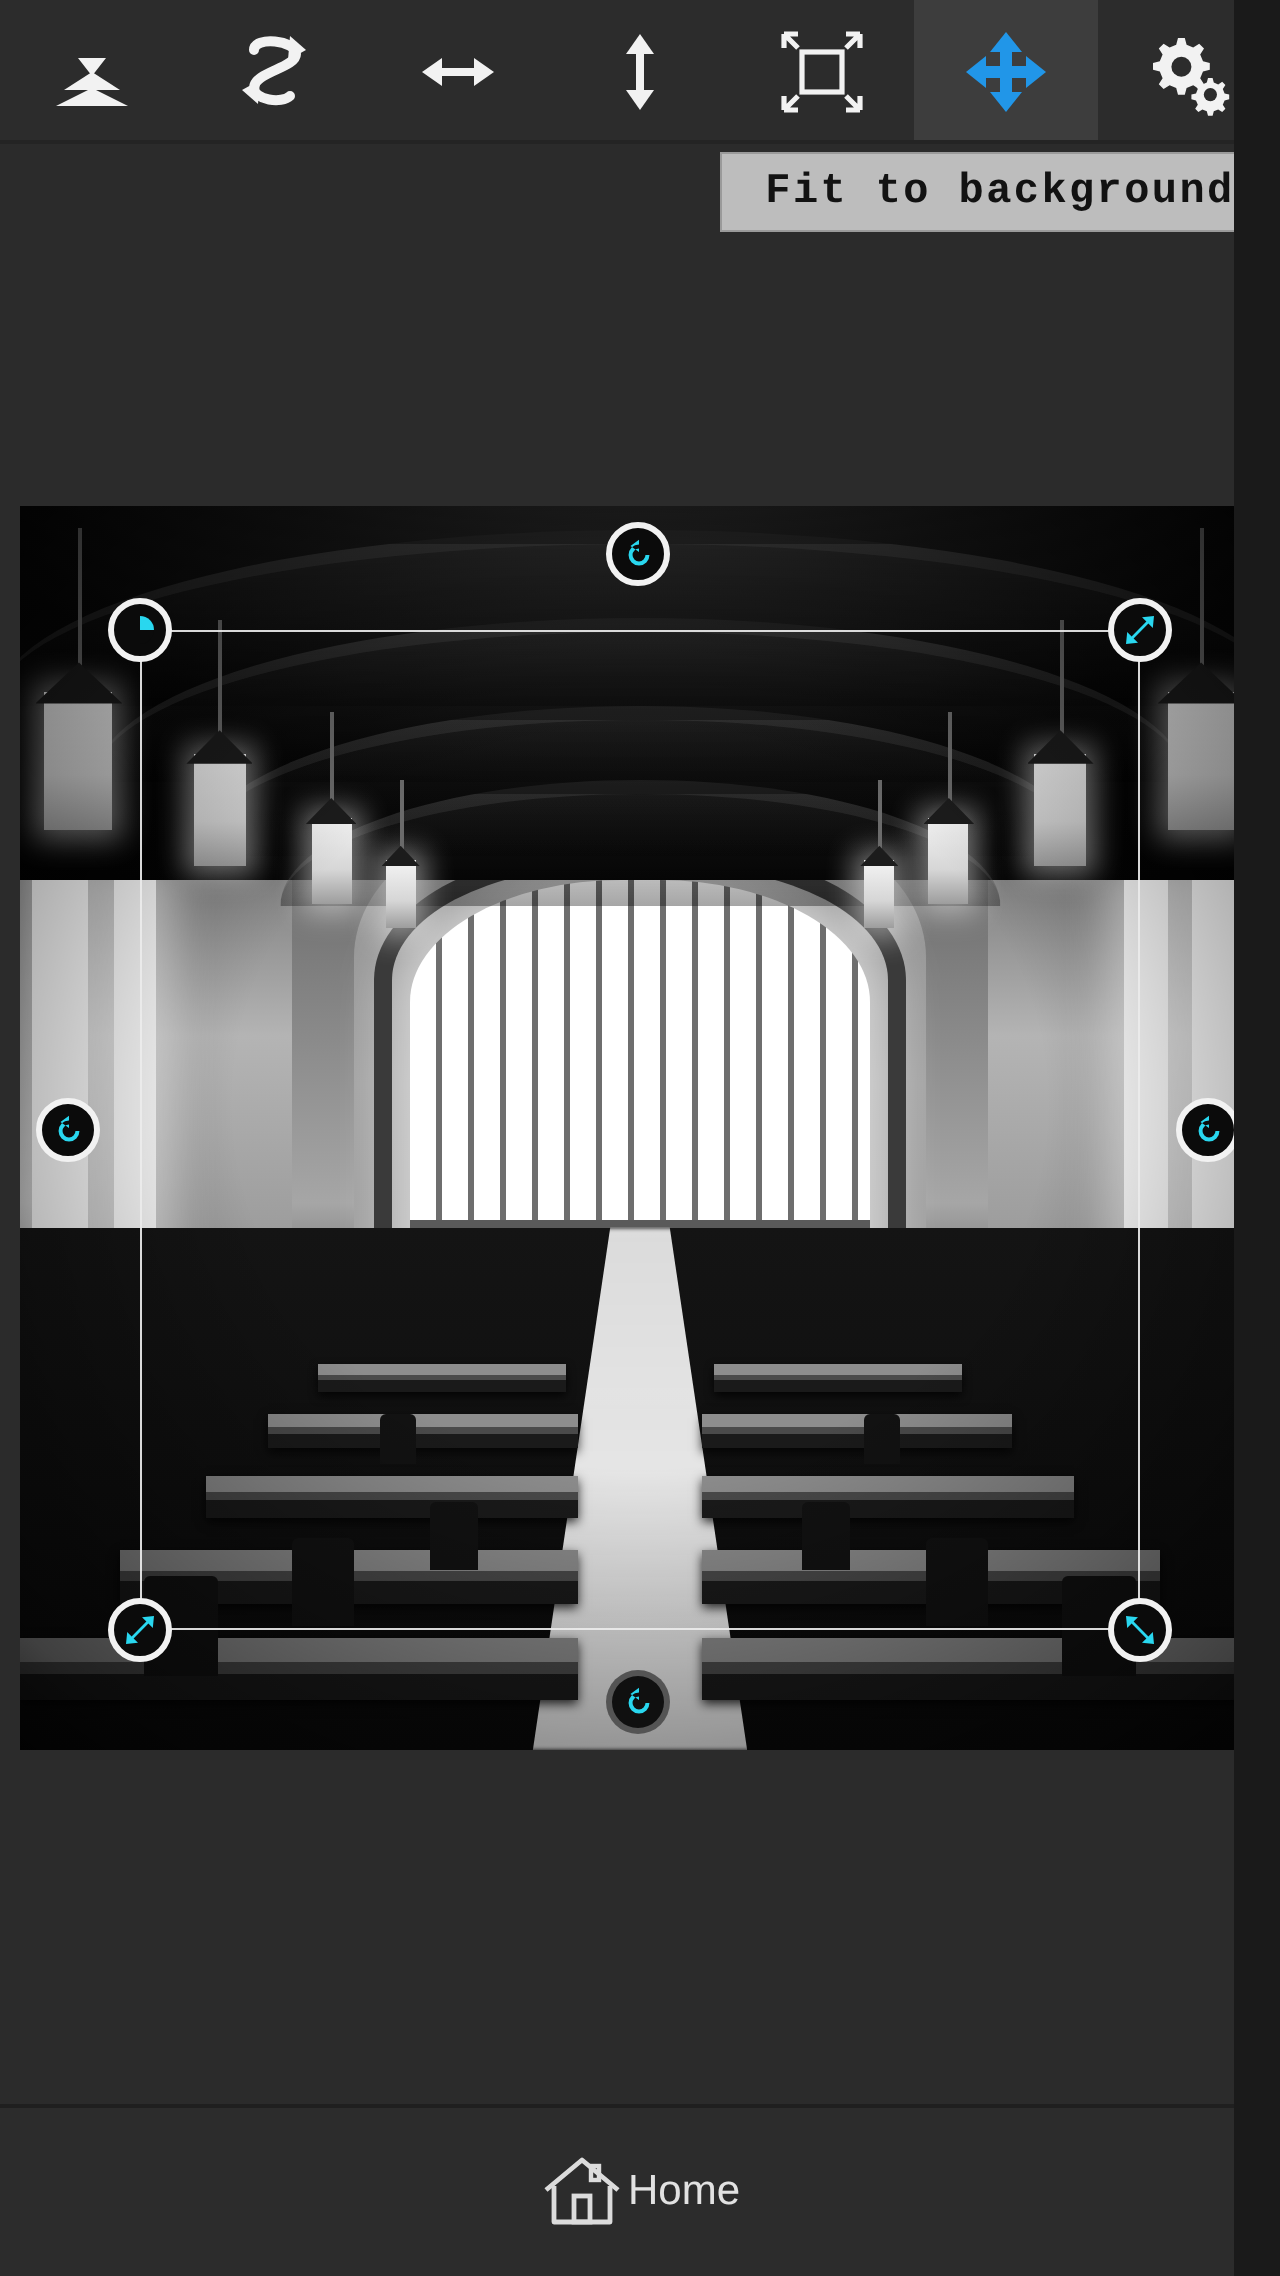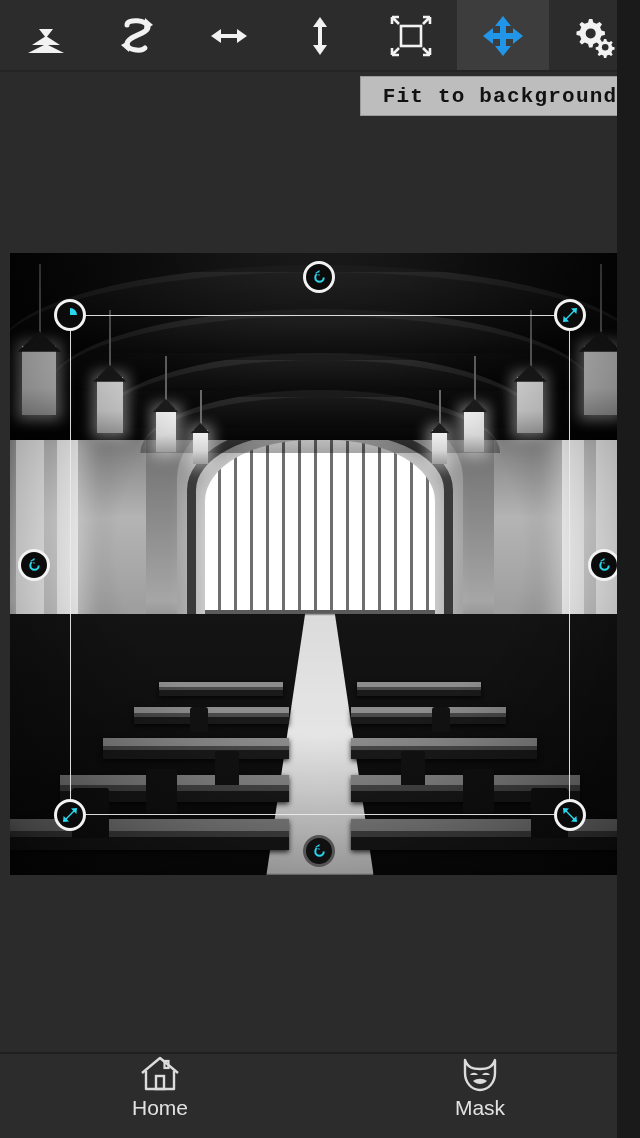--- a/index.html
+++ b/index.html
@@ -294,23 +294,23 @@
     width: 640px;
     height: 84px;
     background: #2c2c2c;
     display: flex;
     z-index: 30;
     border-top: 2px solid #1f1f1f;
   }
   .nav-item {
     flex: 1 1 0;
     display: flex;
-    flex-direction: column;
+    flex-direction: row;
     align-items: center;
-    justify-content: flex-start;
+    justify-content: center;
     gap: 2px;
     cursor: pointer;
     color: #e2e2e2;
   }
   .nav-item.active { background: #383838; color: #1fbdf0; }
   .nav-label {
     font-size: 21px;
     line-height: 24px;
     font-family: "Liberation Sans", sans-serif;
   }
@@ -551,28 +551,17 @@
           <path d="M3 18 L21 3 L39 18" fill="none" stroke="#dcdcdc" stroke-width="2.4" stroke-linejoin="round"></path>
           <path d="M7 16 L7 34 L35 34 L35 16" fill="none" stroke="#dcdcdc" stroke-width="2.4" stroke-linejoin="round"></path>
           <rect x="17" y="21" width="8" height="13" fill="none" stroke="#dcdcdc" stroke-width="2.4"></rect>
           <rect x="25.5" y="6" width="4" height="7" fill="none" stroke="#dcdcdc" stroke-width="2.2"></rect>
         </svg>
       </span>
       <span class="nav-label">Home</span>
     </div>
 
 
-    <div class="nav-item">
-      <span class="nav-icon">
-        <svg width="42" height="38" viewBox="0 0 42 38">
-          <path d="M6 5 C 9 13, 14 14, 21 14 C 28 14, 33 13, 36 5 L36 18 C 36 28, 29 35, 21 35 C 13 35, 6 28, 6 18 Z" fill="none" stroke="#dcdcdc" stroke-width="2.4" stroke-linejoin="round"></path>
-          <path d="M11 20 C 13 17, 17 17, 19 20 Z" fill="#dcdcdc"></path>
-          <path d="M23 20 C 25 17, 29 17, 31 20 Z" fill="#dcdcdc"></path>
-          <path d="M14 26 C 18 23, 24 23, 28 26 C 24 30, 18 30, 14 26 Z" fill="#dcdcdc"></path>
-        </svg>
-      </span>
-      <span class="nav-label">Mask</span>
-    </div>
 
 
   </div>
 
 </div>
 
 </body></html>

